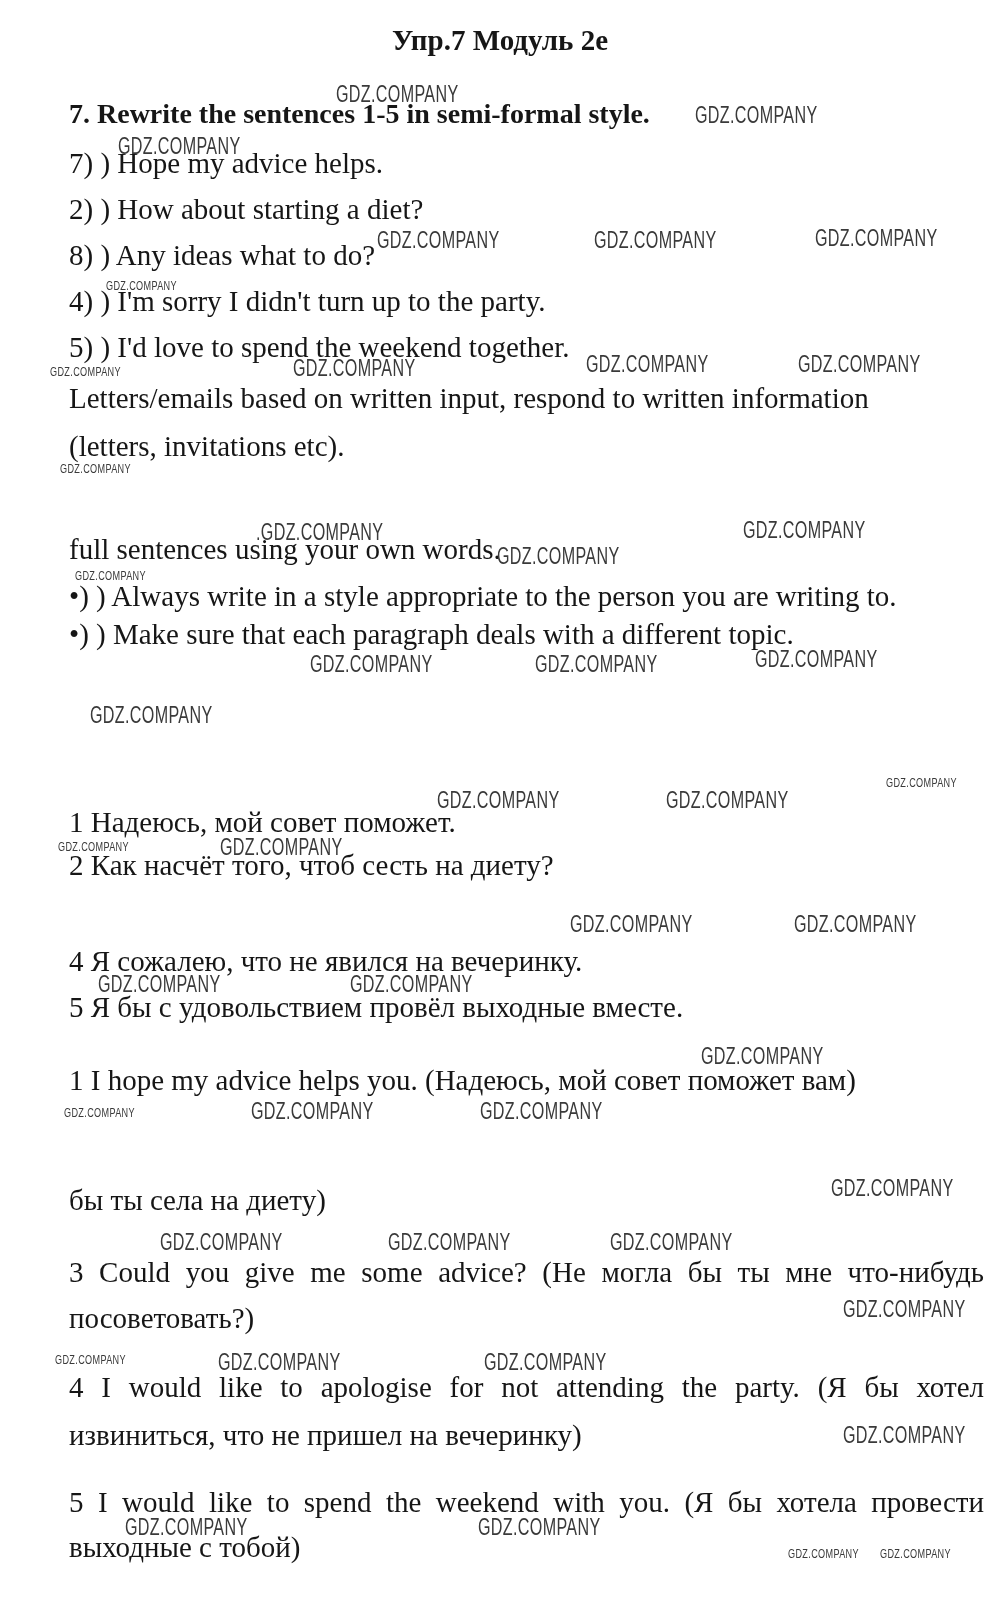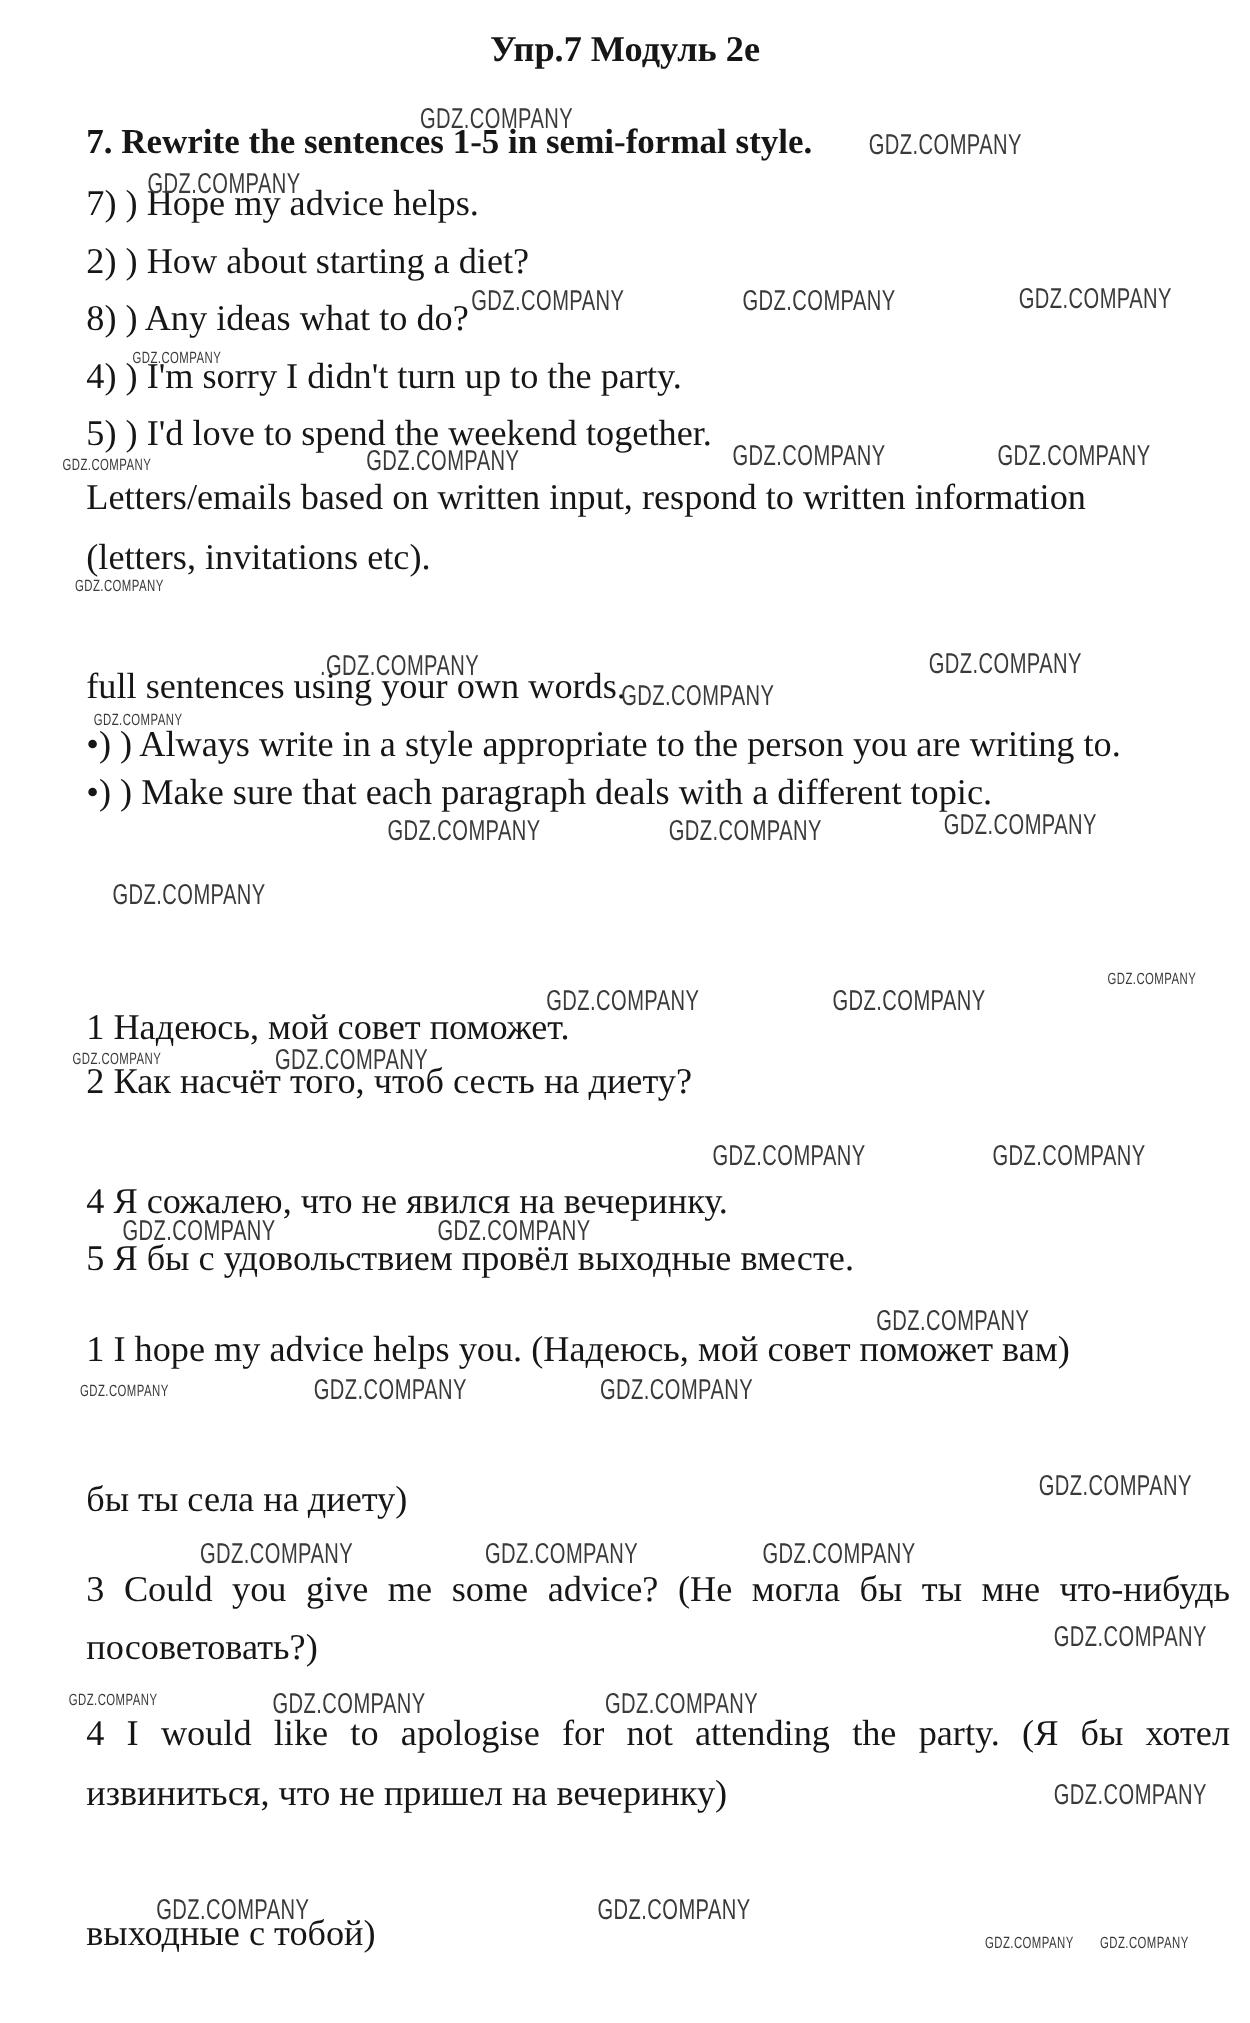--- a/index.html
+++ b/index.html
@@ -79,20 +79,21 @@
   <div class="ln" style="top:849px">2 Как насчёт того, чтоб сесть на диету?</div>
   <div class="ln" style="top:945px">4 Я сожалею, что не явился на вечеринку.</div>
   <div class="ln" style="top:991px">5 Я бы с удовольствием провёл выходные вместе.</div>
 
   <div class="ln" style="top:1064px">1 I hope my advice helps you. (Надеюсь, мой совет поможет вам)</div>
   <div class="ln" style="top:1184px">бы ты села на диету)</div>
   <div class="ln just" style="top:1256px">3 Could you give me some advice? (Не могла бы ты мне что-нибудь</div>
   <div class="ln" style="top:1302px">посоветовать?)</div>
   <div class="ln just" style="top:1371px">4 I would like to apologise for not attending the party. (Я бы хотел</div>
   <div class="ln" style="top:1419px">извиниться, что не пришел на вечеринку)</div>
+  <div class="ln just" style="top:1486px">5 I would like to spend the weekend with you. (Я бы хотела провести</div>
   <div class="ln" style="top:1531px">выходные с тобой)</div>
 
   <span class="wm" style="left:336px;top:83px">GDZ.COMPANY</span>
   <span class="wm" style="left:695px;top:104px">GDZ.COMPANY</span>
   <span class="wm" style="left:118px;top:135px">GDZ.COMPANY</span>
   <span class="wm" style="left:377px;top:229px">GDZ.COMPANY</span>
   <span class="wm" style="left:594px;top:229px">GDZ.COMPANY</span>
   <span class="wm" style="left:815px;top:227px">GDZ.COMPANY</span>
   <span class="wm s" style="left:106px;top:279px">GDZ.COMPANY</span>
   <span class="wm s" style="left:50px;top:365px">GDZ.COMPANY</span>

